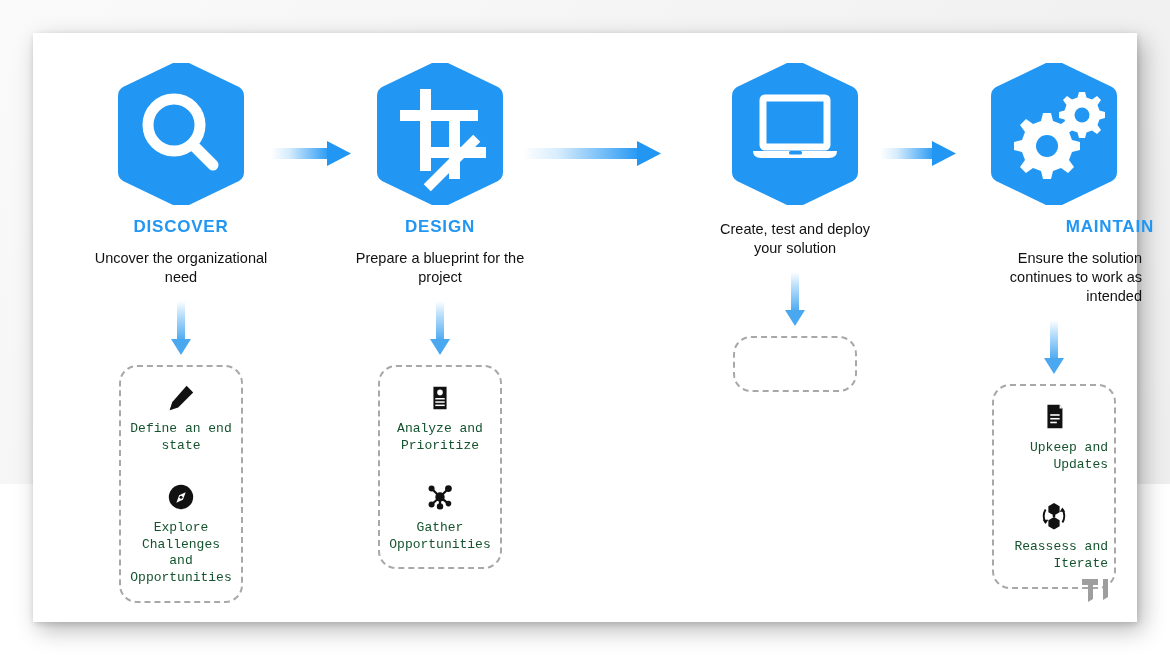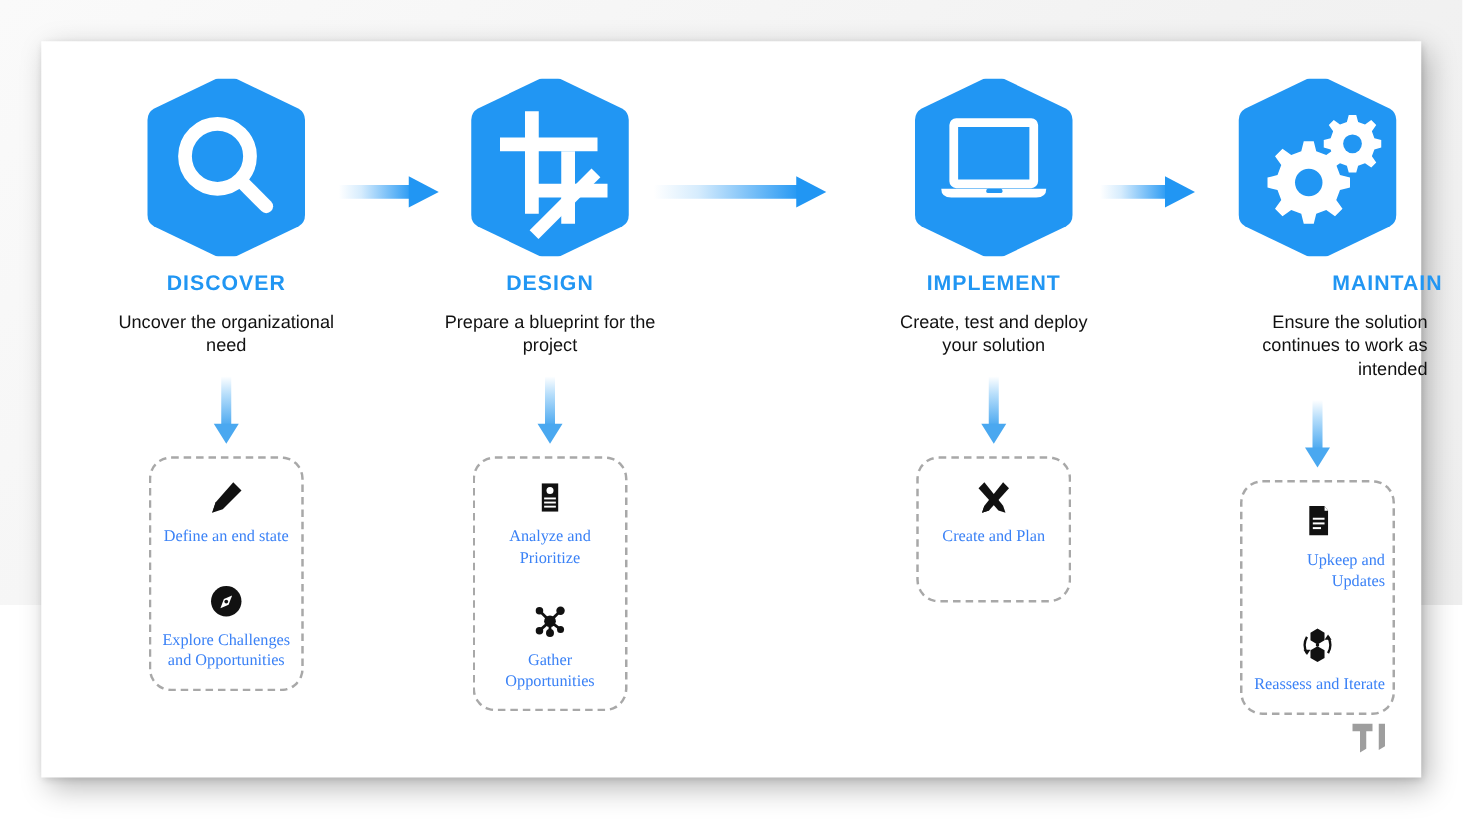--- a/index.html
+++ b/index.html
@@ -85,23 +85,23 @@
   }
   .sub-item { margin-bottom: 6px; }
   .sub-item:last-child { margin-bottom: 0; }
   .sub-icon {
     display: block;
     margin: 0 auto 8px auto;
     height: 30px;
   }
   .sub-label {
     font-size: 13px;
-    color: #3b82f6;
+    color: #14532d;
     line-height: 1.28;
-    font-family: Liberation Serif, serif;
+    font-family: Liberation Mono, monospace;
   }
   .sub-gap { height: 22px; }
 
   
   .conn {
     position: absolute;
     top: 101px;
   }
   .conn-0 { left: 238px; }
   .conn-1 { left: 490px; }
@@ -229,37 +229,28 @@
 
     <div class="col col-2">
       <div class="hex-wrap">
         <svg class="hex-svg" width="152" height="142" viewBox="0 0 152 142">
           <path d="M38 8 H114 Q120 8 123 13 L147 63 Q150 71 147 79 L123 129 Q120 134 114 134 H38 Q32 134 29 129 L5 79 Q2 71 5 63 L29 13 Q32 8 38 8 Z" transform="rotate(90 76 71)" fill="#2196f3"></path>
           <rect x="44" y="35" width="64" height="49" rx="2" fill="none" stroke="#ffffff" stroke-width="7"></rect>
           <path d="M34 88 Q34 95 42 95 H110 Q118 95 118 88 Z" fill="#ffffff"></path>
           <rect x="70" y="88" width="13" height="3.4" rx="1.5" fill="#2196f3"></rect>
         </svg>
       </div>
-      <div class="stage-title">IMPLEMENT</div>
       <div class="stage-desc">Create, test and deploy your solution</div>
 
       <svg class="down-arrow" width="26" height="56" viewBox="0 0 26 56">
         <rect x="9" y="0" width="8" height="40" fill="url(#gradV)"></rect>
         <path d="M3 38 L23 38 L13 54 Z" fill="#4aa8f0"></path>
       </svg>
 
       <div class="dashed-box">
-        <div class="sub-item">
-          <svg class="sub-icon" width="30" height="30" viewBox="0 0 32 32">
-            <path d="M24 3 L29 8 L12 27 L6 29 L8 23 Z" fill="#111"></path>
-            <path d="M8 3 L3 8 L20 27 L26 29 L24 23 Z" fill="#111"></path>
-            <path d="M6 29 L8 23 L12 27 Z" fill="#111"></path>
-          </svg>
-          <div class="sub-label">Create and Plan</div>
-        </div>
         <div class="sub-gap"></div>
       </div>
     </div>
 
     <div class="col col-3">
       <div class="hex-wrap">
         <svg class="hex-svg" width="152" height="142" viewBox="0 0 152 142">
           <path d="M38 8 H114 Q120 8 123 13 L147 63 Q150 71 147 79 L123 129 Q120 134 114 134 H38 Q32 134 29 129 L5 79 Q2 71 5 63 L29 13 Q32 8 38 8 Z" transform="rotate(90 76 71)" fill="#2196f3"></path>
           <g fill="#ffffff">
             <path d="M65 50 L73 50 L75 58 L83 61 L90 56 L96 62 L91 69 L94 77 L102 79 L102 87 L94 89 L91 97 L96 104 L90 110 L83 105 L75 108 L73 116 L65 116 L63 108 L55 105 L48 110 L42 104 L47 97 L44 89 L36 87 L36 79 L44 77 L47 69 L42 62 L48 56 L55 61 L63 58 Z"></path>

